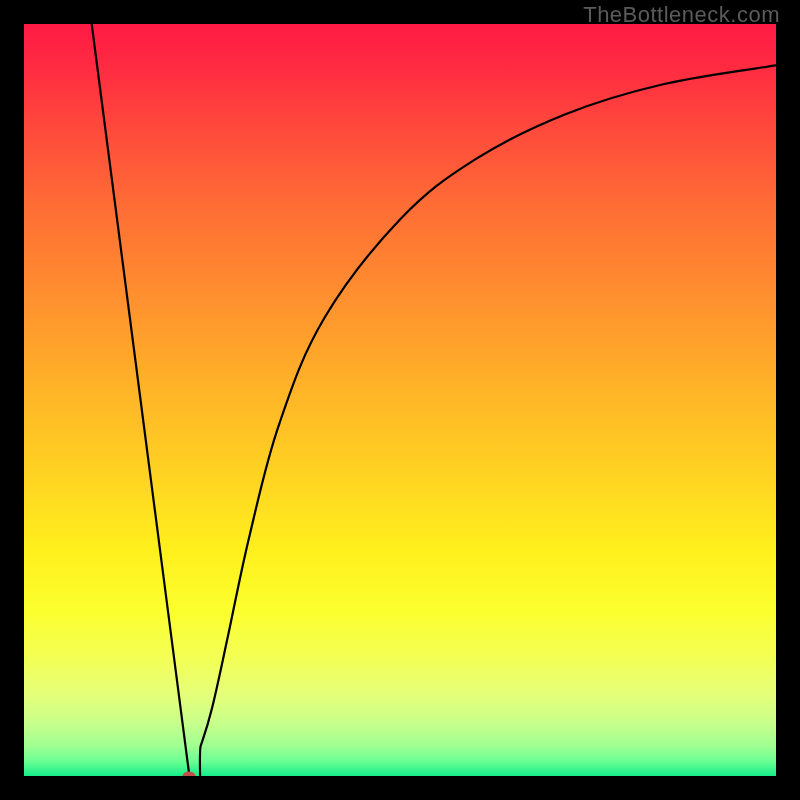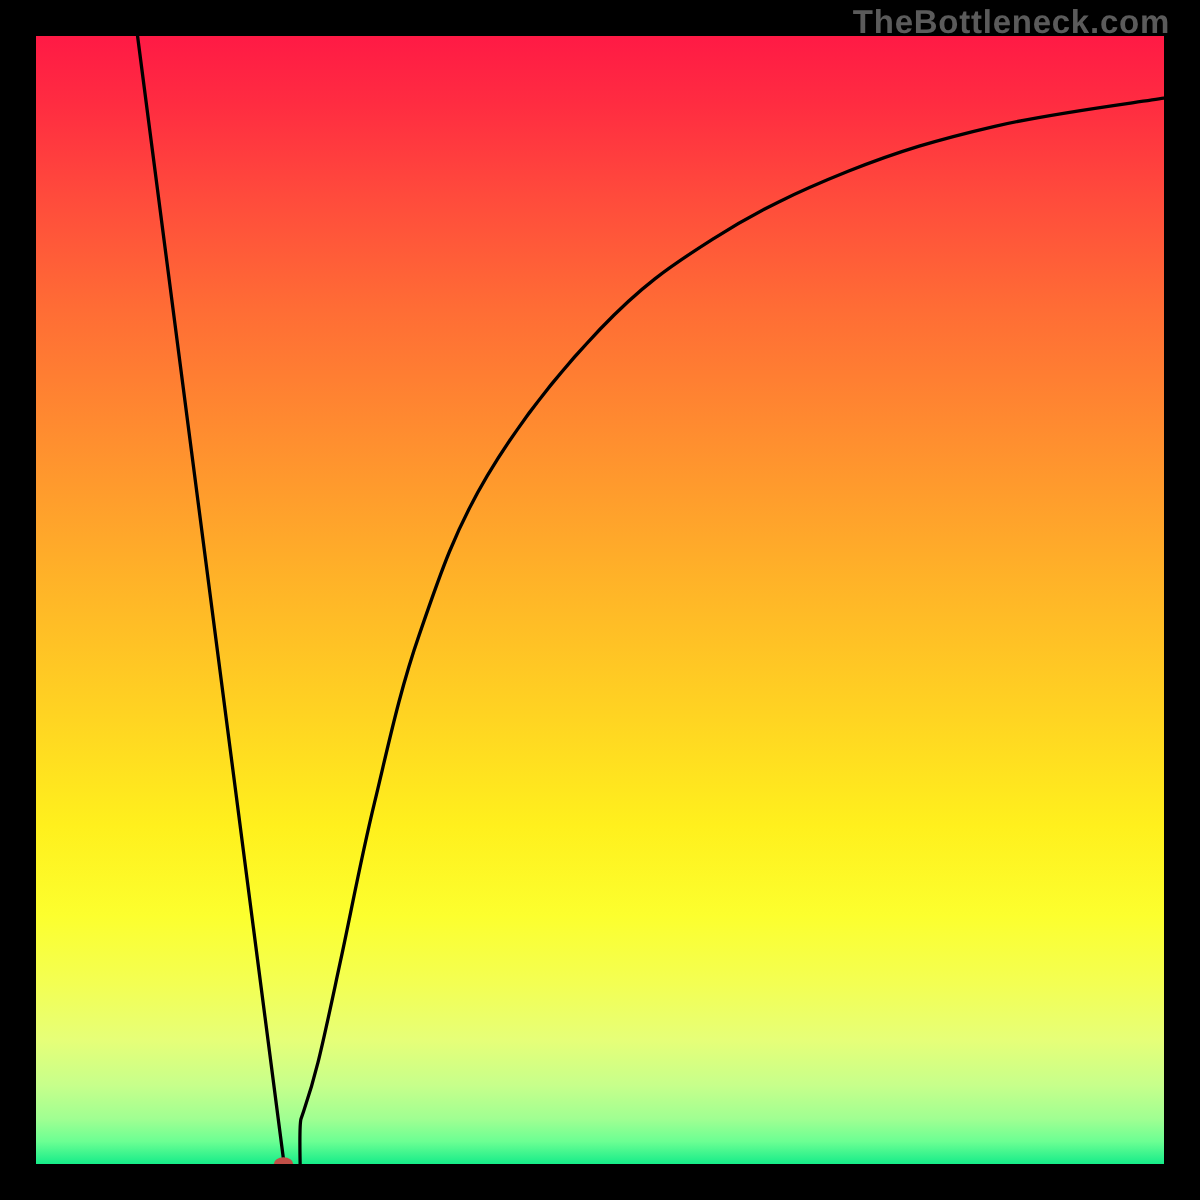--- a/index.html
+++ b/index.html
@@ -16,21 +16,21 @@
     width: 800px;
     height: 800px;
     background: #000;
   }
   .watermark {
     position: absolute;
     top: 2px;
     right: 20px;
     color: #5b5b5b;
     font-size: 22px;
-    font-weight: bold;
+    font-weight: normal;
     letter-spacing: 0.5px;
     z-index: 10;
   }
   .plot {
     position: absolute;
     left: 24px;
     top: 24px;
     width: 752px;
     height: 752px;
     overflow: hidden;

